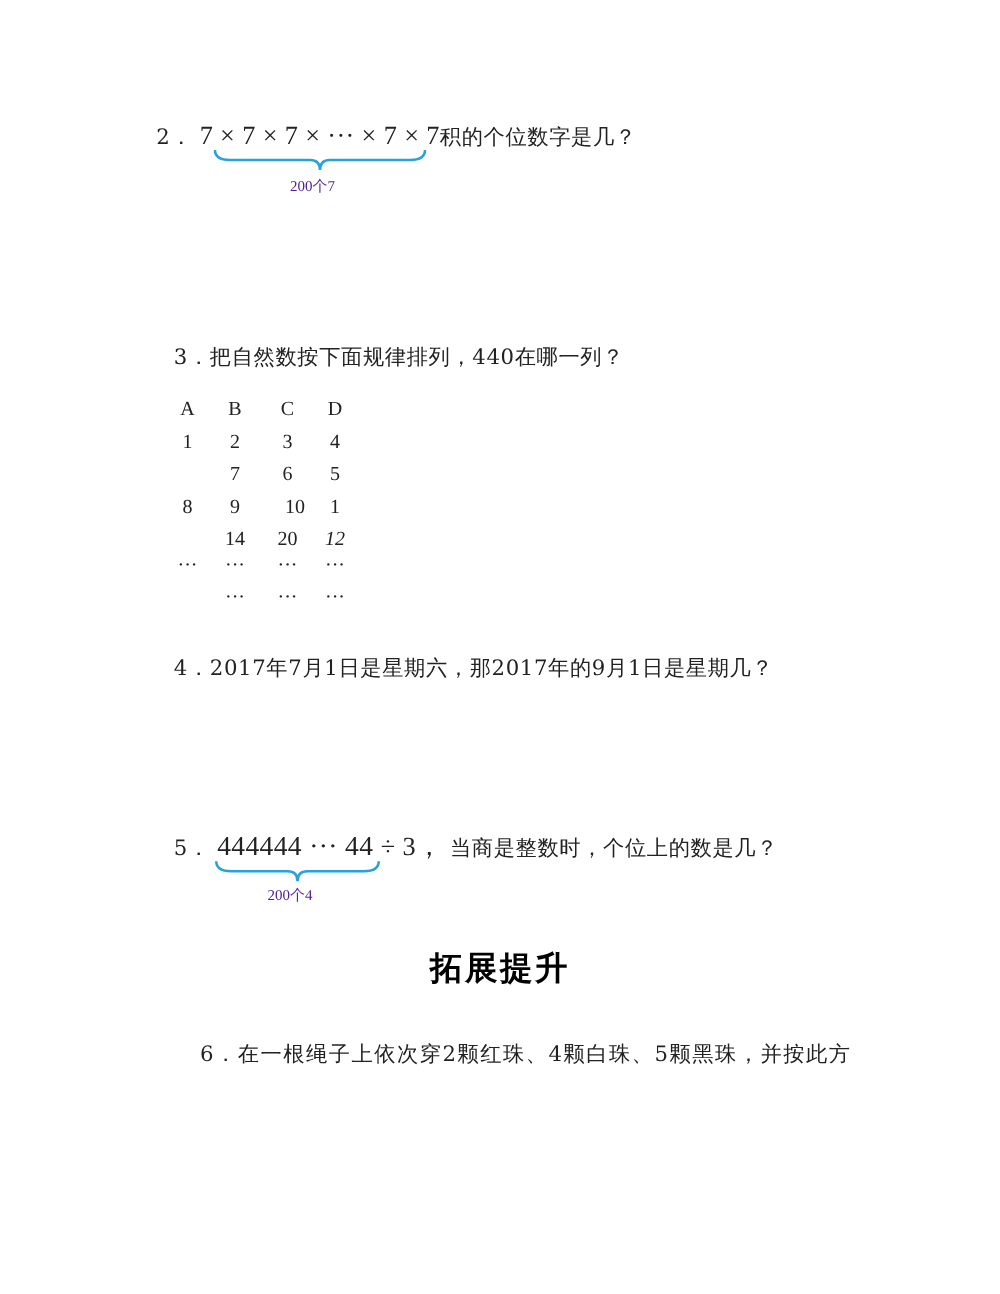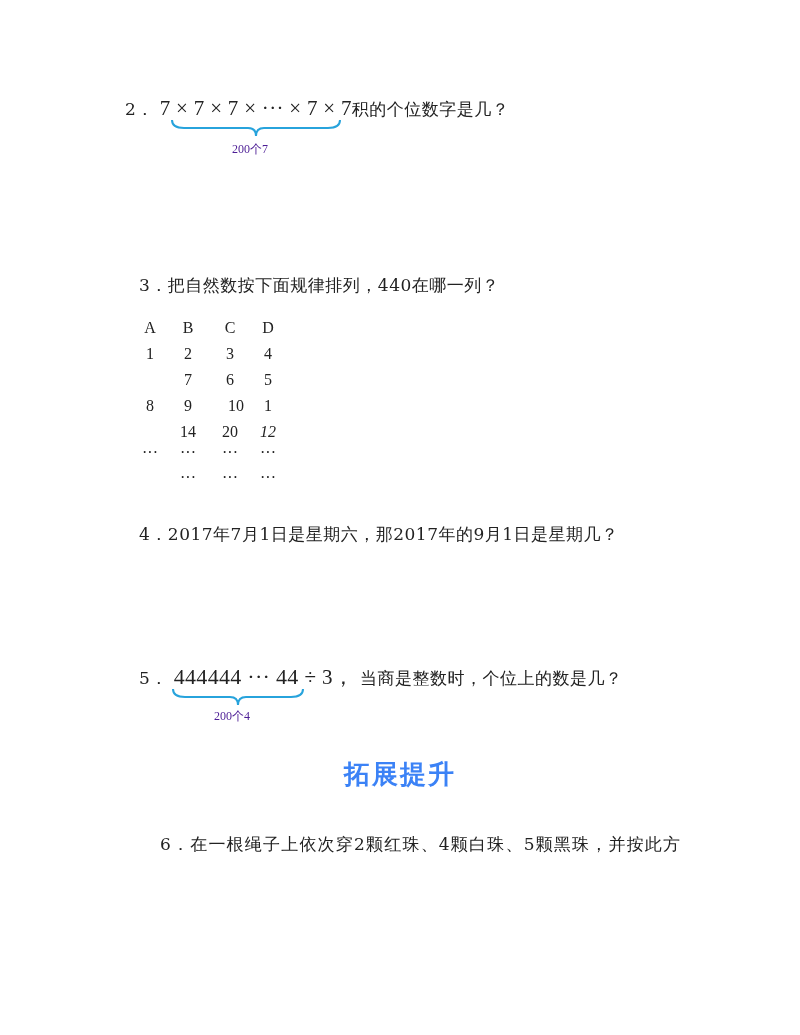--- a/index.html
+++ b/index.html
@@ -7,21 +7,21 @@
       width: 800px; height: 1035px; position: relative; overflow: hidden;
       font-family: "DejaVu Serif", "Liberation Serif", serif;
       color: #222222;
     }
     .abs { position: absolute; white-space: nowrap; }
     .q { font-size: 17px; letter-spacing: 0.5px; }
     .mathbig { font-family: "Liberation Serif", serif; font-size: 21px; letter-spacing: 0.3px; }
     .brace-label { font-family: "Liberation Serif", serif; font-size: 12px; color: #4c1d95; }
     .tbl { font-family: "Liberation Serif", serif; font-size: 16px; }
     .tbl .cell { position: absolute; width: 30px; text-align: center; }
-    .section-title { font-size: 26px; color: #3b82f6; font-weight: bold; letter-spacing: 2px; }
+    .section-title { font-size: 26px; color: #000000; font-weight: bold; letter-spacing: 2px; }
     .para { font-size: 17px; line-height: 34px; letter-spacing: 1.2px; }
   </style>
 </head>
 <body>
 
 <div class="abs q" style="left:125px; top:96px;">
   <span>2．</span>
   <span class="mathbig">7 × 7 × 7 × ··· × 7 × 7</span><span>积的个位数字是几？</span>
 </div>
 <svg class="abs" style="left:170px; top:118px;" width="172" height="22" viewBox="0 0 172 22">

